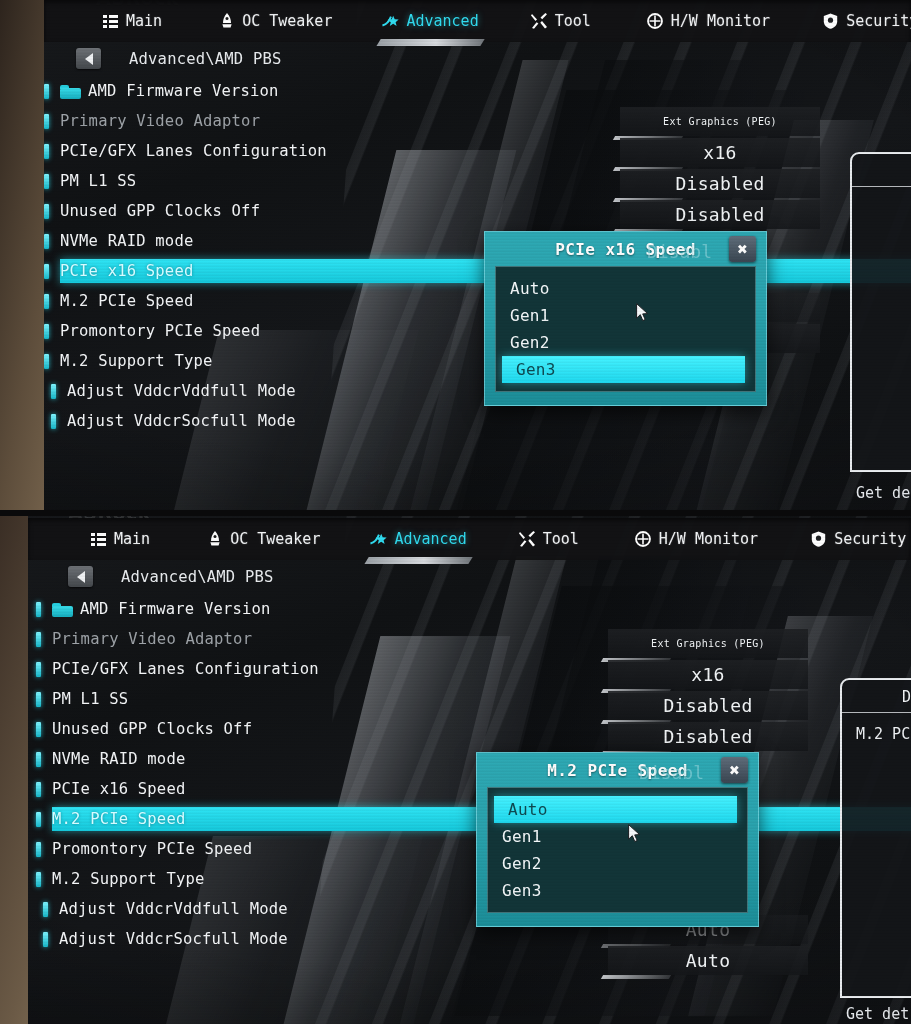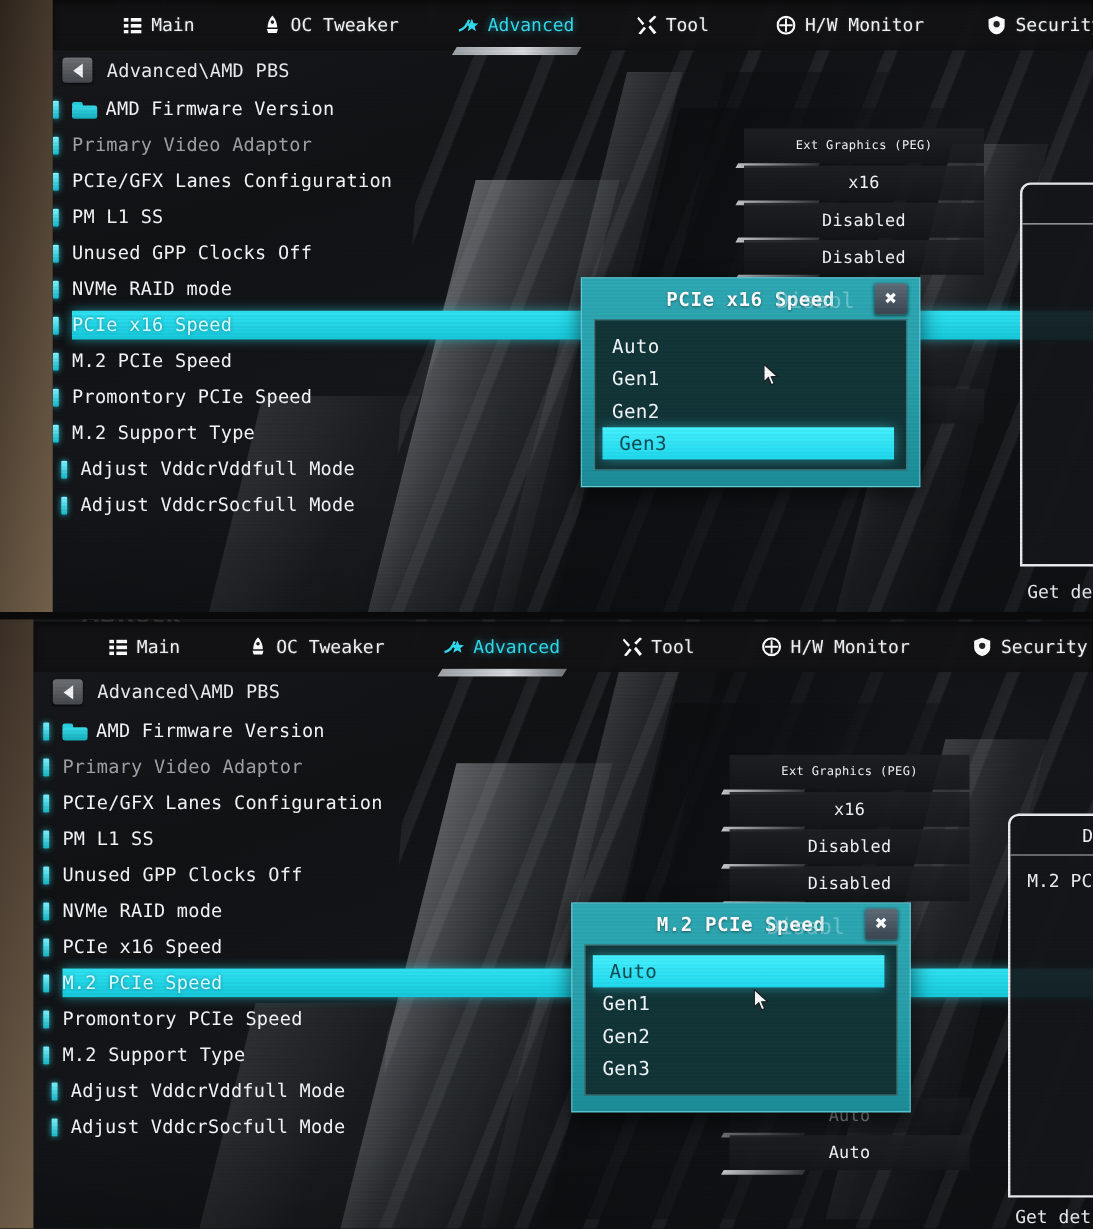--- a/index.html
+++ b/index.html
@@ -93,21 +93,21 @@
   }
   .tab .tico { display: inline-flex; width: 17px; height: 17px; align-items: center; justify-content: center; }
   .tab.active { color: #31dcf0; text-shadow: 0 0 6px rgba(49,220,240,.55); }
   .tab.active::after {
     content: ""; position: absolute; left: -6px; right: -6px; bottom: -4px; height: 7px;
     background: linear-gradient(90deg,#9aa0a6,#d7dade 55%,#6e7378);
     clip-path: polygon(4% 0, 100% 0, 96% 100%, 0% 100%);
   }
 
   
-  .crumbrow { position: absolute; display: flex; align-items: center; gap: 12px; }
+  .crumbrow { position: absolute; display: flex; align-items: center; gap: 28px; margin-left: 24px; }
   .backbtn {
     width: 25px; height: 21px; border-radius: 3px;
     background: linear-gradient(180deg,#6e7277,#44484c);
     display: flex; align-items: center; justify-content: center;
     box-shadow: 0 1px 2px rgba(0,0,0,.7);
   }
   .backbtn i {
     width: 0; height: 0; border-top: 6px solid transparent; border-bottom: 6px solid transparent;
     border-right: 8px solid #f0f2f4; display:block;
   }
@@ -147,21 +147,21 @@
   .vrow {
     height: 29px; display:flex; align-items:center; justify-content:center;
     background: linear-gradient(180deg, rgba(30,32,35,.90), rgba(20,22,25,.86));
     margin-bottom: 2px; position: relative;
   }
   .vrow::after{
     content:""; position:absolute; left:-6px; bottom:-4px; width:34%; height:4px;
     background: linear-gradient(90deg, rgba(225,228,232,.85), rgba(150,155,160,.25));
     transform: skewX(-30deg);
   }
-  .vtext { color:#f2f5f7; font-size:14px; letter-spacing:.3px; }
+  .vtext { color:#f2f5f7; font-size:18px; letter-spacing:.3px; }
   .vtext.hdr { font-size:10px; }
 
   
   .descpanel {
     position: absolute; border: 2px solid #e9ecef; border-radius: 9px 9px 0 0;
     background: rgba(20,22,25,.92); overflow: hidden;
   }
   .desctitle {
     text-align: center; color:#f2f5f7; font-size:15px; padding: 8px 0 6px;
     border-bottom: 1px solid rgba(235,238,242,.75);

